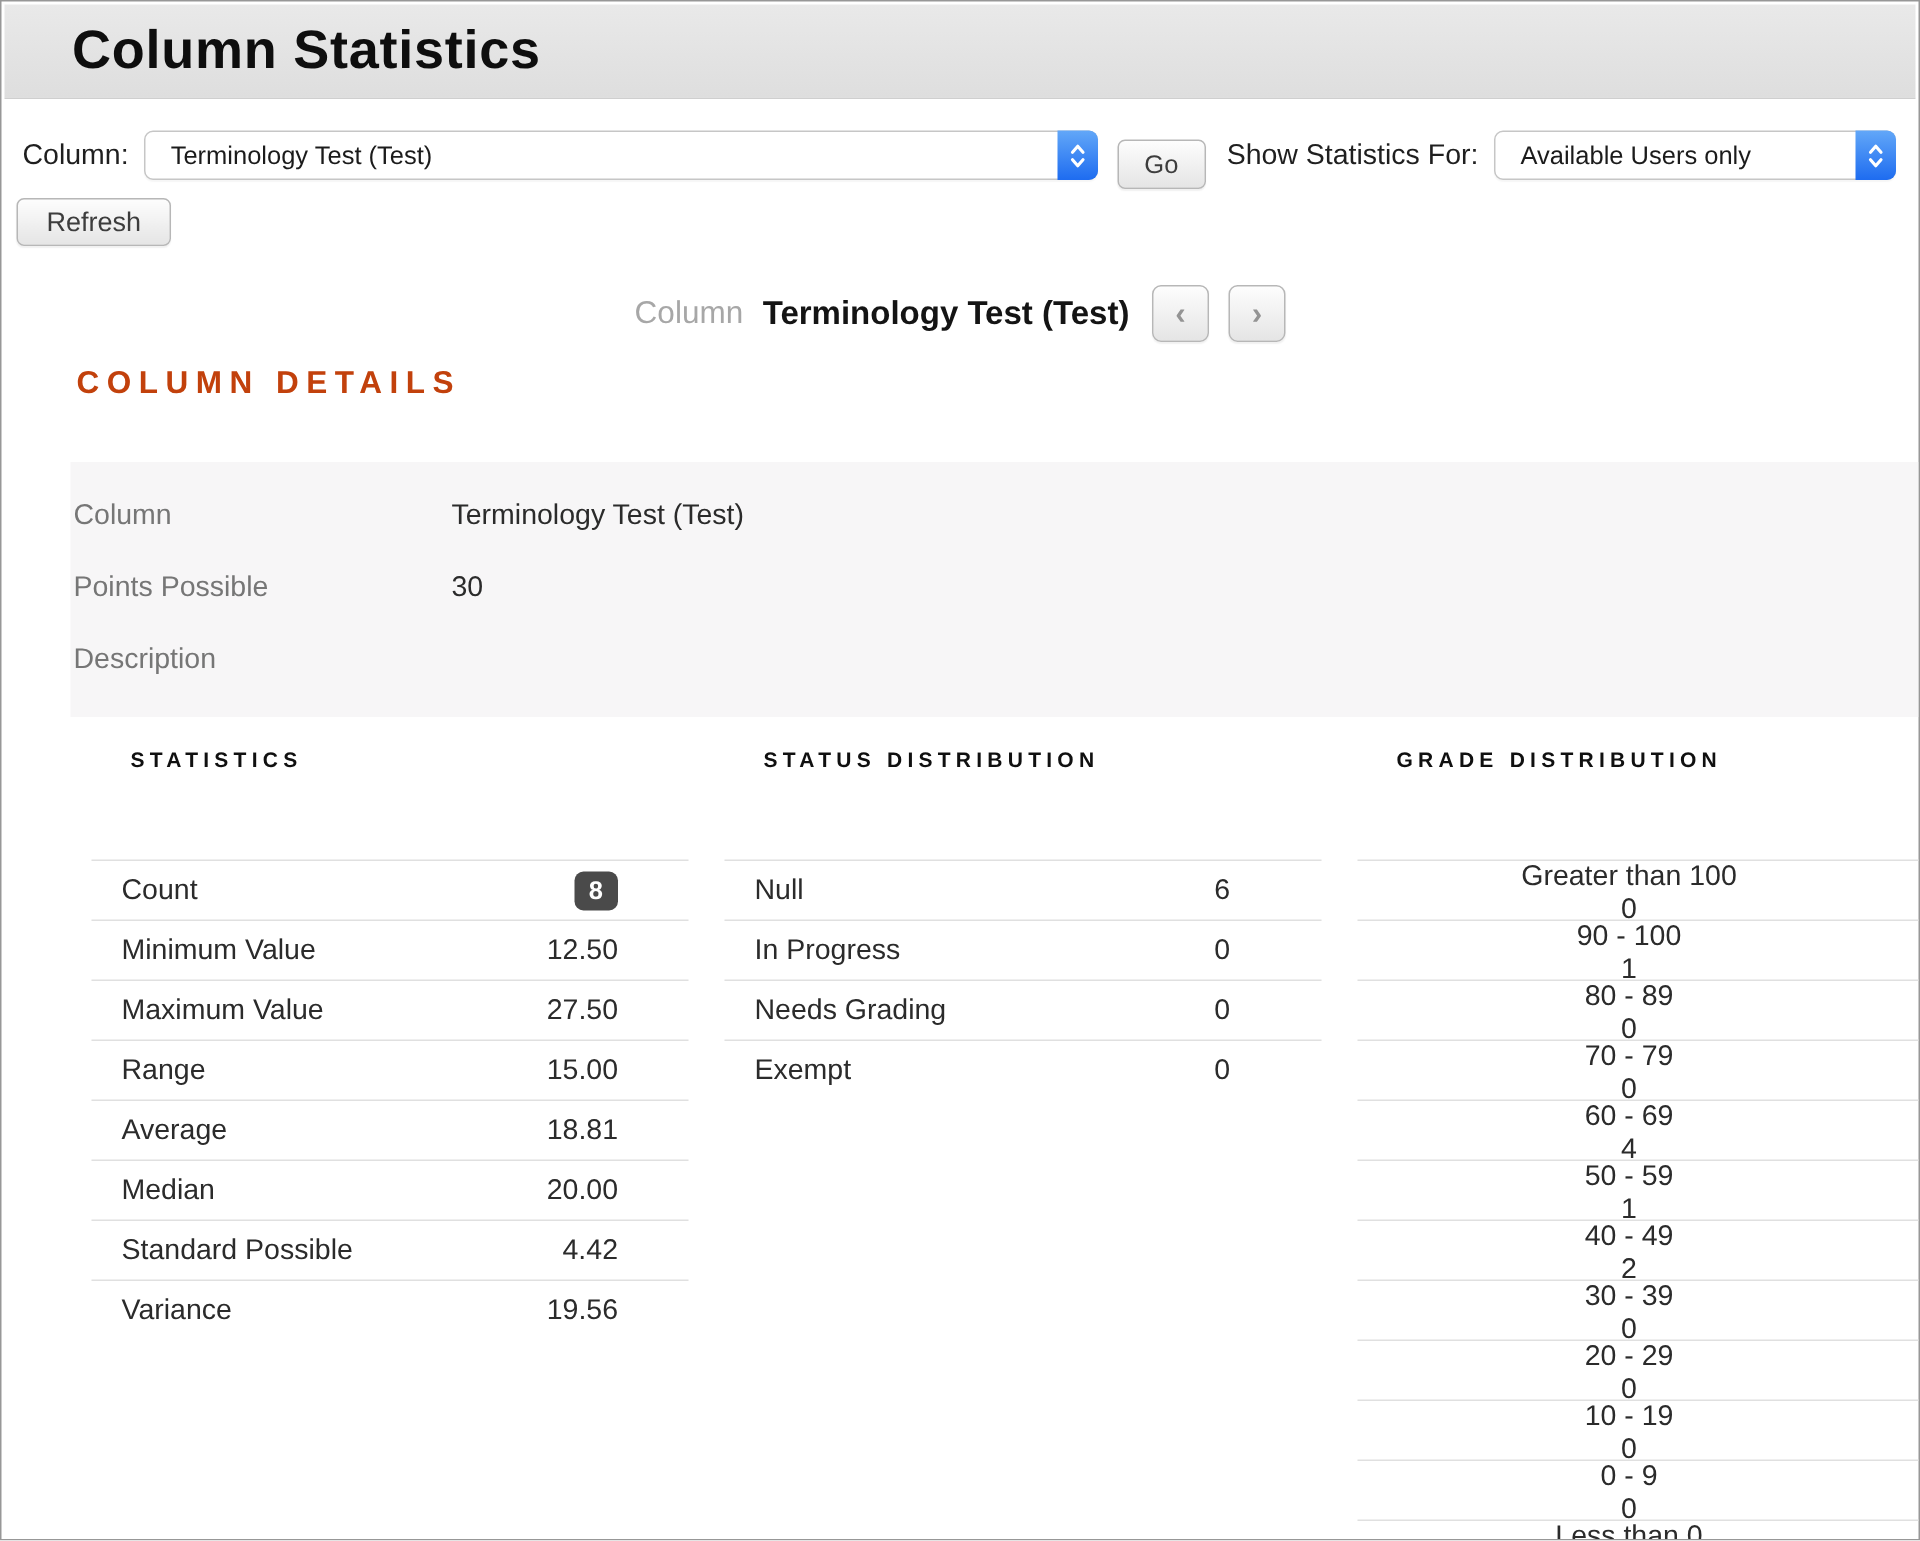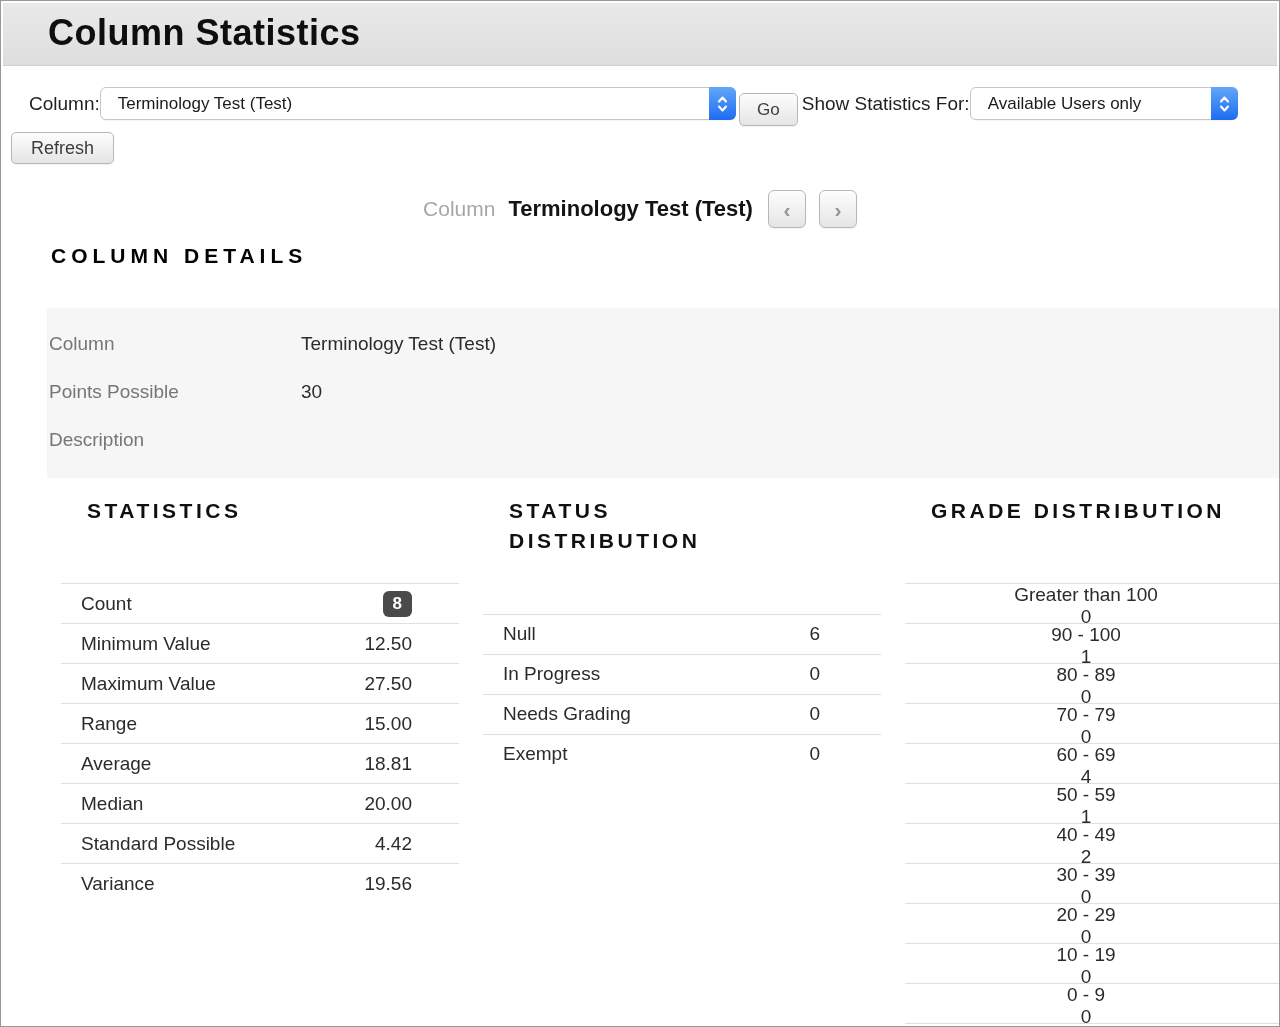--- a/index.html
+++ b/index.html
@@ -30,21 +30,22 @@
     font-size: 36px;
     font-weight: 700;
     color: #0e0e0e;
     letter-spacing: 0.5px;
   }
 
   
   .toolbar {
     display: flex;
     align-items: center;
-    padding: 15px 10px 0 28px;
+    padding: 15px 10px 0 14px;
+    gap: 10px;
   }
   .field-label { font-size: 19px; color: #1f1f1f; white-space: nowrap; }
 
   .mac-select {
     position: relative;
     height: 33px;
     background: #ffffff;
     border: 1px solid #c6c6c6;
     border-radius: 6px;
     display: flex;
@@ -102,40 +103,40 @@
     line-height: 1;
     font-weight: 700;
   }
 
   
   .details-heading {
     margin: 16px 0 0 50px;
     font-size: 21px;
     font-weight: 700;
     letter-spacing: 5px;
-    color: #000000;
+    color: #c2410c;
   }
   .details-block {
     margin: 40px 0 0 46px;
     background: #f7f6f7;
     padding: 12px 0 14px 0;
   }
   .details-row { display: flex; padding: 13px 0; font-size: 19px; }
   .details-row .d-label { width: 254px; color: #767676; padding-left: 2px; }
   .details-row .d-value { color: #2b2b2b; }
 
   
   .dist-grid {
     margin: 8px 0 0 60px;
     display: grid;
     grid-template-columns: 398px 398px 376px;
     column-gap: 24px;
   }
   .dist-heading {
-    font-size: 21px;
+    font-size: 14px;
     font-weight: 700;
     letter-spacing: 3.5px;
     color: #101010;
     line-height: 1.45;
     padding-left: 26px;
     margin-top: 10px;
   }
   .dist-heading.wrap { max-width: 290px; }
   .dist-table { margin-top: 57px; }
   .trow {

